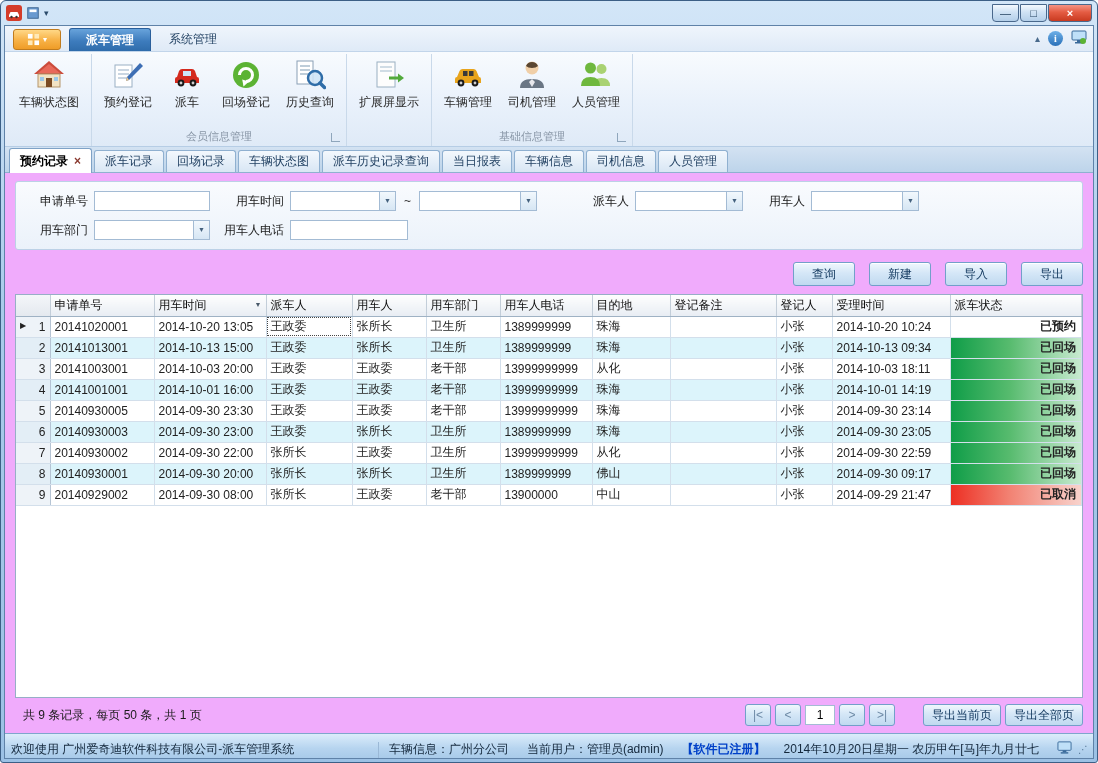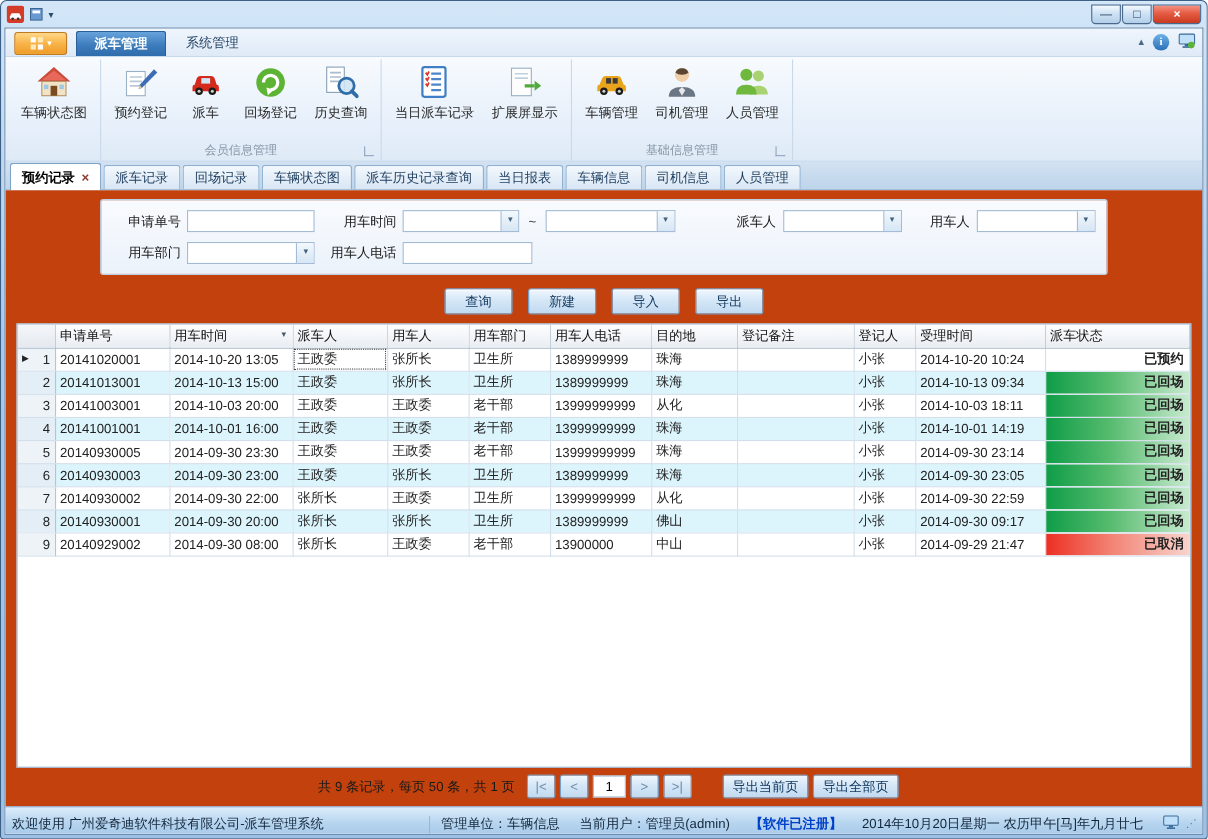--- a/index.html
+++ b/index.html
@@ -49,21 +49,21 @@
 
   
   .dtab-row { height:26px; flex:none; background:linear-gradient(#d3e2f2,#bdd4ea); border-bottom:1px solid #8fb0d0;
               display:flex; align-items:flex-end; padding:0 4px; gap:2px; }
   .dtab { height:22px; line-height:21px; padding:0 10px; border:1px solid #8fb0d0; border-bottom:none; border-radius:3px 3px 0 0;
           background:linear-gradient(#f3f8fd,#d8e6f4); color:#1c3c5e; display:flex; align-items:center; gap:6px; }
   .dtab.active { height:25px; background:#fff; color:#000; font-weight:bold; margin-bottom:-1px; border-color:#7fa2c6; }
   .dtab-close { color:#8a3a30; font-weight:bold; font-size:12px; line-height:1; }
 
   
-  .content { flex:1; background:#c2410c; padding:8px 10px 4px; display:flex; flex-direction:column; overflow:hidden;align-items:center; }
+  .content { flex:1; background:#f0abfc; padding:8px 10px 4px; display:flex; flex-direction:column; overflow:hidden; }
   .filter-panel { border:1px solid #bcd1e6; border-radius:3px; background:linear-gradient(#f9fbfe,#ebf2fa);
                   padding:8px 10px; display:flex; flex-direction:column; gap:7px; flex:none; }
   .f-row { display:flex; align-items:center; height:22px; }
   .f-label { text-align:right; margin-right:6px; color:#1a1a1a; white-space:nowrap; }
   .w62 { width:62px; } .w74 { width:74px; }
   .ml-a { margin-left:56px; } .ml-b { margin-left:26px; }
   .t-input { width:116px; height:20px; border:1px solid #a3bbd4; background:#fff; padding:0 3px; font:inherit; }
   .t-input.wide { width:118px; }
   .combo { height:20px; border:1px solid #a3bbd4; background:#fff; display:flex; }
   .combo .c-val { flex:1; padding:0 3px; line-height:18px; }
@@ -242,35 +242,20 @@
                   <line x1="26" y1="24" x2="30.5" y2="28.5" stroke="#2f6da8" stroke-width="3.5" stroke-linecap="round"></line>
                 </svg>
               </span>
               <span class="rlabel">历史查询</span>
             </div>
           </div>
           <div class="g-footer"><span class="g-label">会员信息管理</span><span class="g-launcher"></span></div>
         </div>
         <div class="rgroup">
           <div class="g-buttons">
-            <div class="rbtn">
-              <span class="ricon">
-                <svg viewBox="0 0 32 32">
-                  <rect x="5" y="2" width="21" height="27" rx="2" fill="#fff" stroke="#3f7ec4" stroke-width="2"></rect>
-                  <line x1="13" y1="8" x2="22" y2="8" stroke="#4a86c8" stroke-width="2"></line>
-                  <line x1="13" y1="13" x2="22" y2="13" stroke="#4a86c8" stroke-width="2"></line>
-                  <line x1="13" y1="18" x2="22" y2="18" stroke="#4a86c8" stroke-width="2"></line>
-                  <line x1="13" y1="23" x2="22" y2="23" stroke="#4a86c8" stroke-width="2"></line>
-                  <polyline points="8,7 9.5,9 11,6" fill="none" stroke="#d43a2a" stroke-width="1.6"></polyline>
-                  <polyline points="8,12 9.5,14 11,11" fill="none" stroke="#d43a2a" stroke-width="1.6"></polyline>
-                  <polyline points="8,17 9.5,19 11,16" fill="none" stroke="#d43a2a" stroke-width="1.6"></polyline>
-                </svg>
-              </span>
-              <span class="rlabel">当日派车记录</span>
-            </div>
             <div class="rbtn">
               <span class="ricon">
                 <svg viewBox="0 0 32 32">
                   <rect x="4" y="3" width="18" height="25" fill="#fdfdfd" stroke="#9ab0c2"></rect>
                   <line x1="7" y1="8" x2="19" y2="8" stroke="#c0d0dc" stroke-width="1.5"></line>
                   <line x1="7" y1="12" x2="19" y2="12" stroke="#c0d0dc" stroke-width="1.5"></line>
                   <path d="M16 19 h9" stroke="#52aa3c" stroke-width="3"></path>
                   <polygon points="25,14.5 31,19 25,23.5" fill="#52aa3c"></polygon>
                 </svg>
               </span>
@@ -590,21 +575,21 @@
           <span class="pbtn wide gap">导出当前页</span>
           <span class="pbtn wide">导出全部页</span>
         </div>
       </div>
 
     </div>
 
     <div class="statusbar">
       <span class="sb-welcome">欢迎使用 广州爱奇迪软件科技有限公司-派车管理系统</span>
       <span class="sb-sep"></span>
-      <span class="sb-item">管理单位：车辆信息</span>
+      <span class="sb-item">车辆信息：广州分公司</span>
       <span class="sb-item">当前用户：管理员(admin)</span>
       <span class="sb-item sb-registered">【软件已注册】</span>
       <span class="sb-item">2014年10月20日星期一 农历甲午[马]年九月廿七</span>
       <span class="sb-right">
         <span><svg width="15" height="15" viewBox="0 0 16 16">
               <rect x="1" y="2" width="14" height="9" rx="1" fill="#bfe0f8" stroke="#3a6a9a"></rect>
               <rect x="6" y="11" width="4" height="2" fill="#3a6a9a"></rect>
               <rect x="4" y="13" width="8" height="1.5" fill="#3a6a9a"></rect>
             </svg></span>
         <span class="grip">⋰</span>

